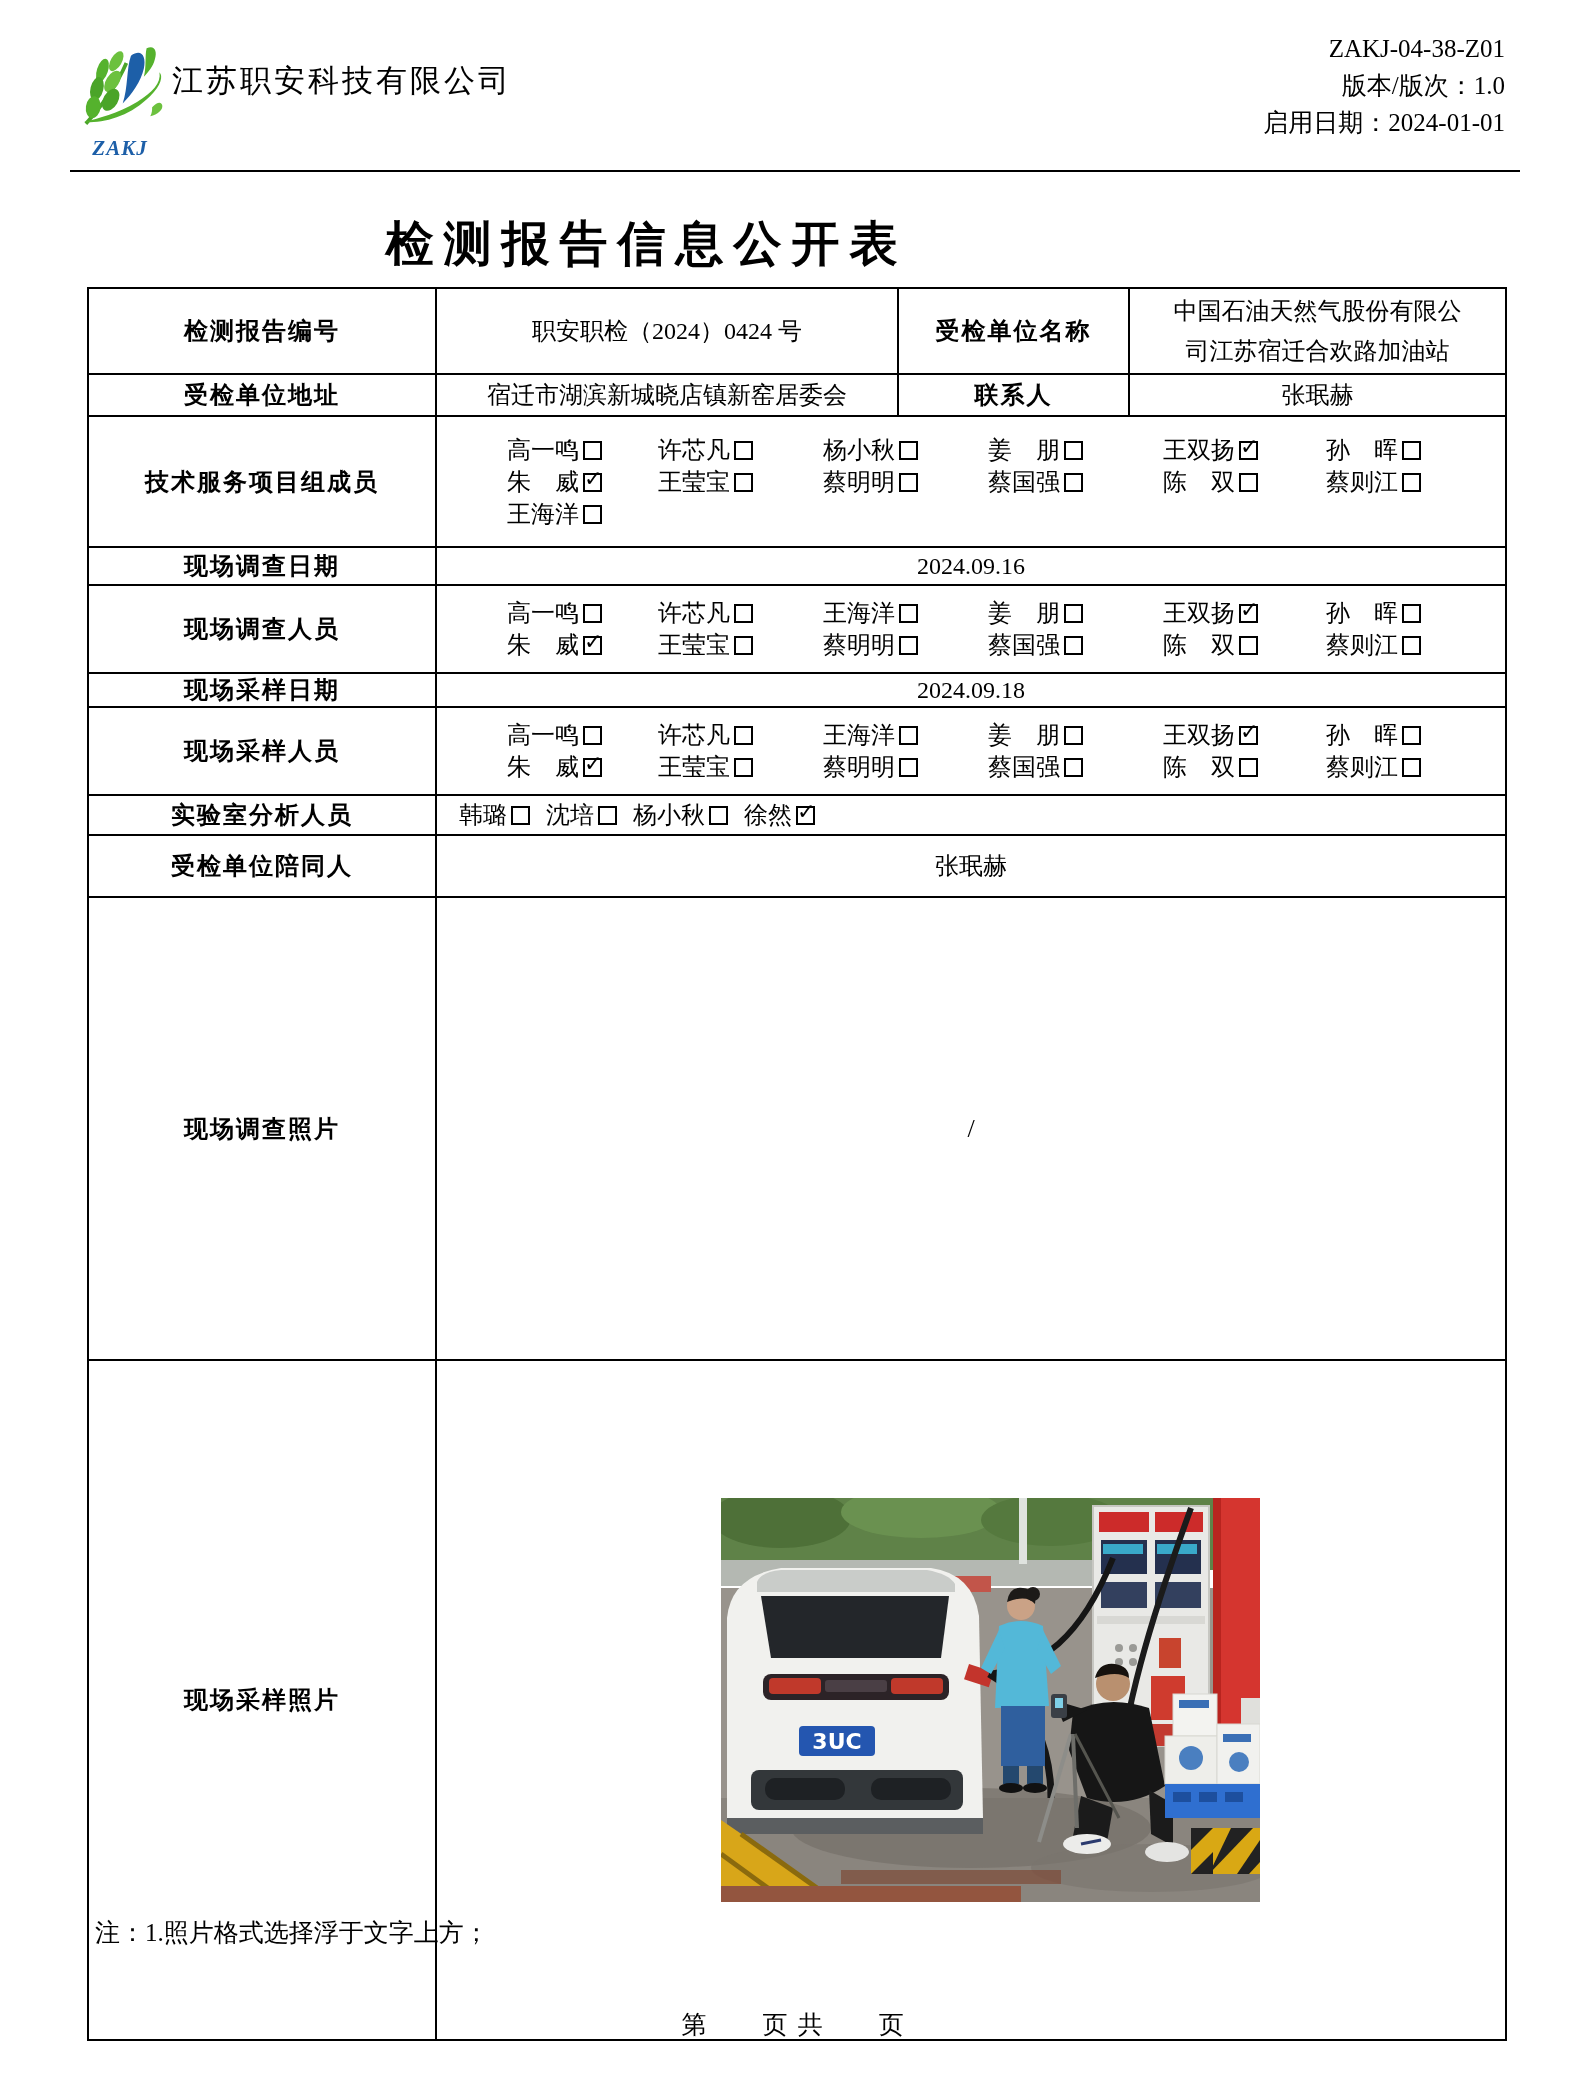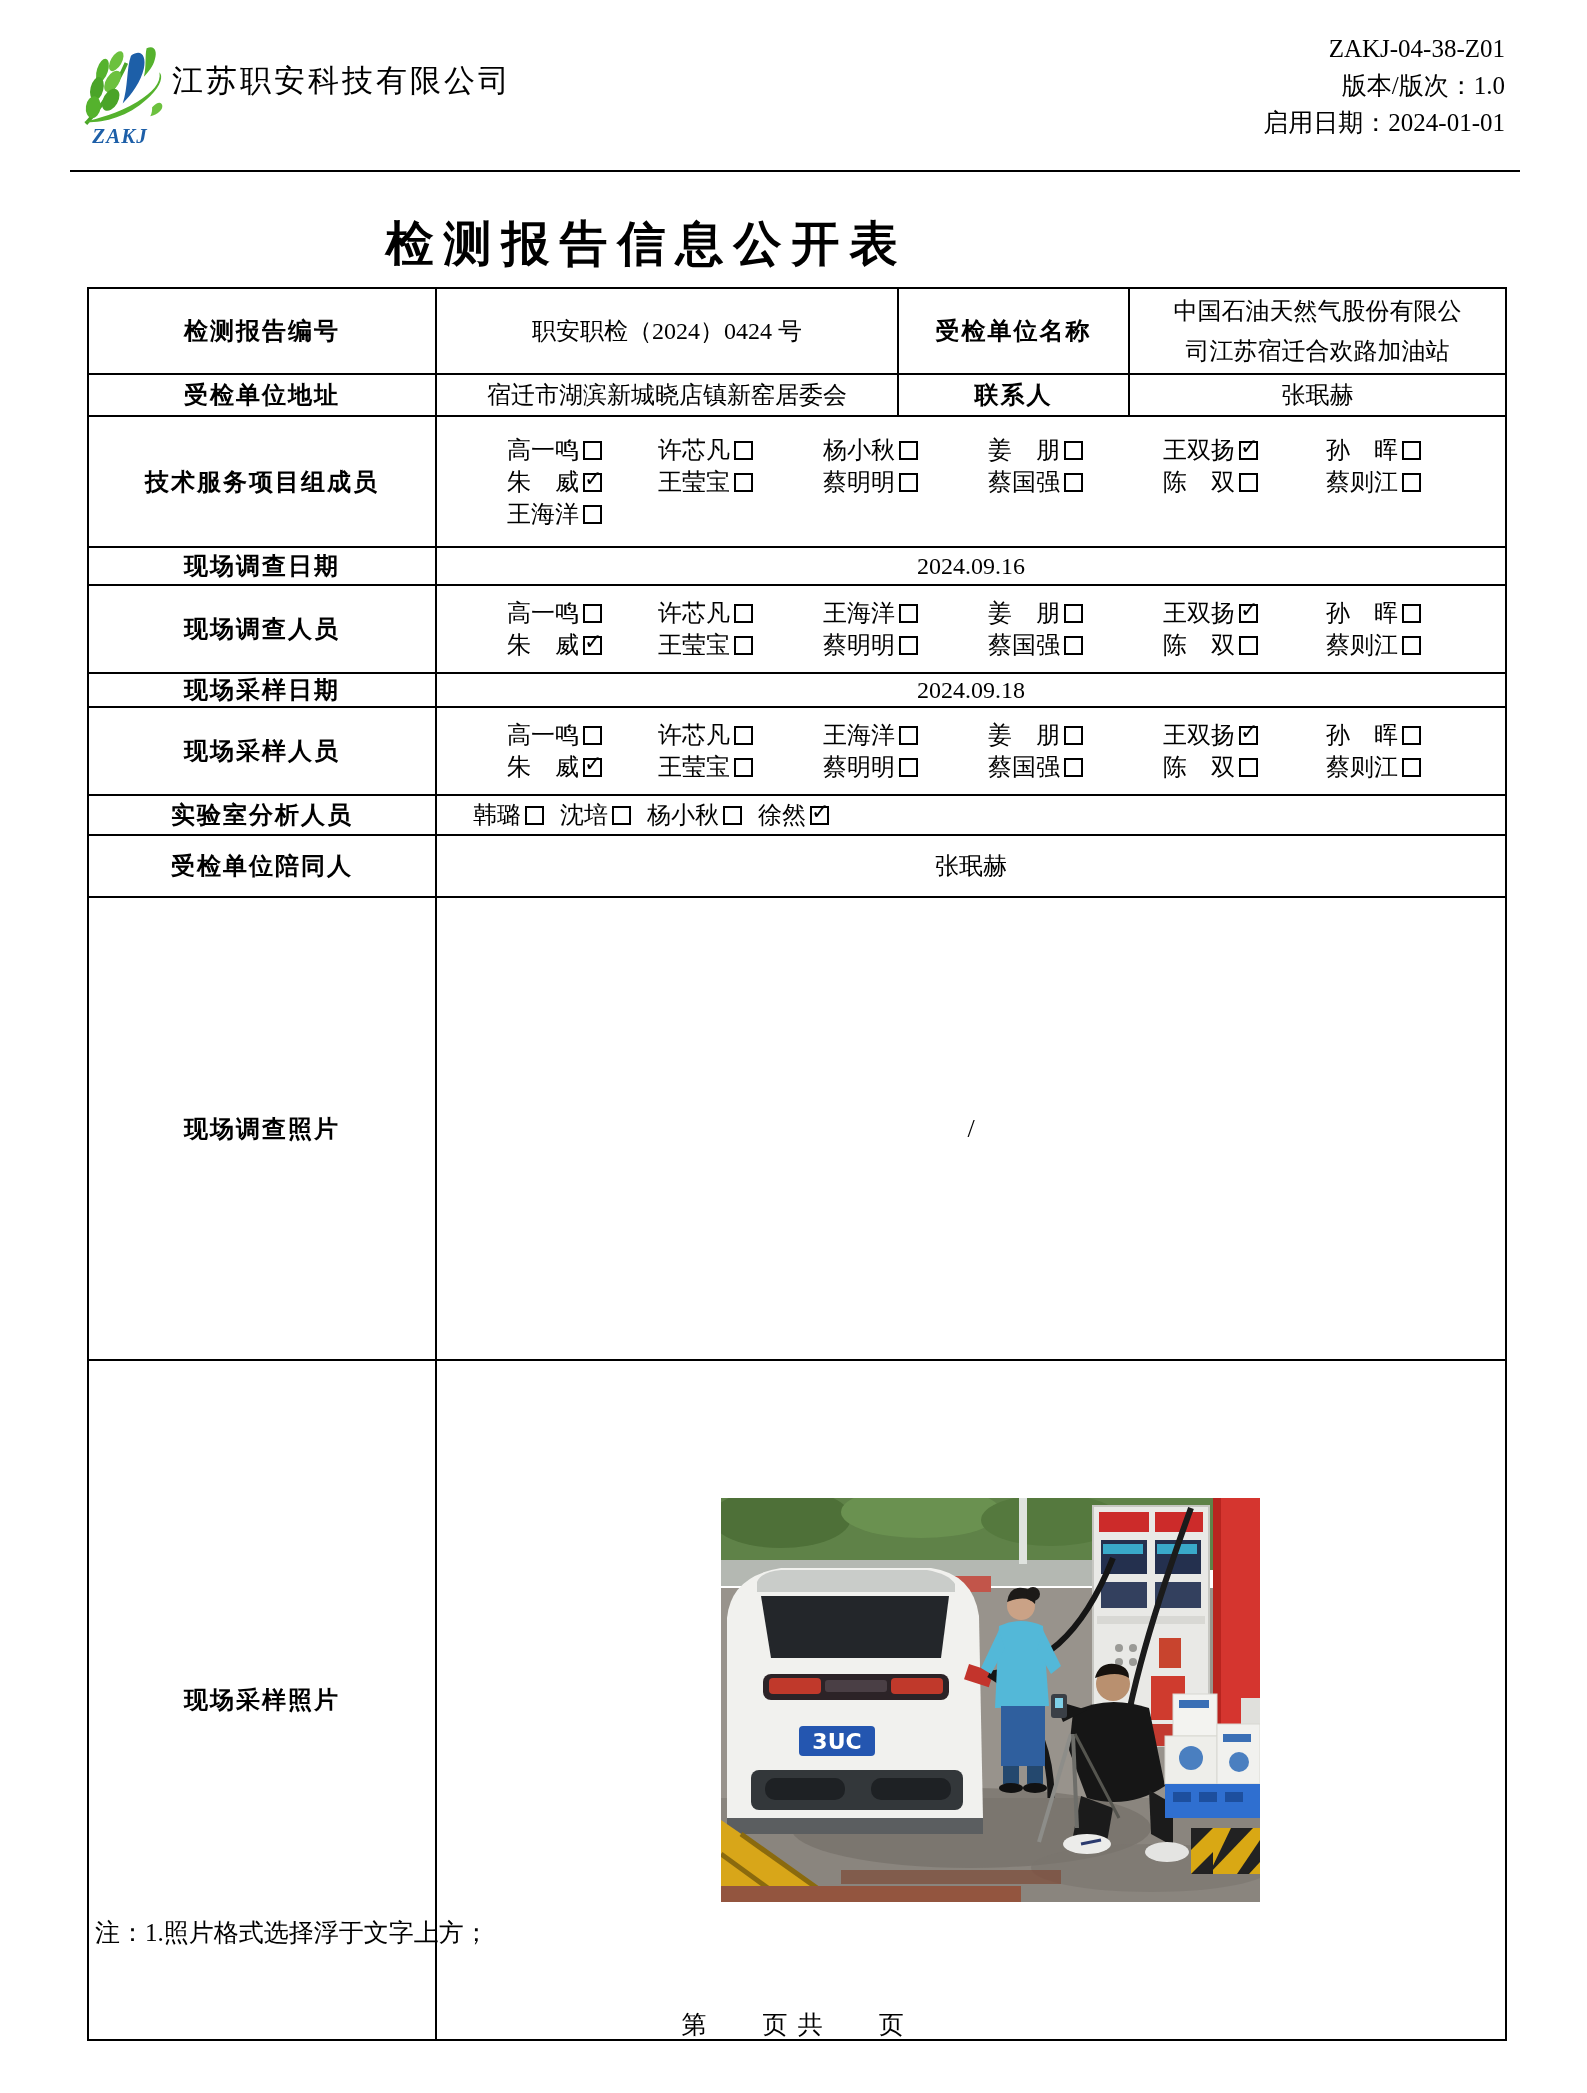--- a/index.html
+++ b/index.html
@@ -3,21 +3,21 @@
 <meta charset="utf-8">
 <style>
   html,body{margin:0;padding:0;background:#e8e8e8;}
   .page{
     position:relative;width:1587px;height:2093px;background:#fff;margin:0 auto;
     font-family:"Liberation Serif","DejaVu Serif",serif;color:#000;overflow:hidden;
   }
   
   .logo{position:absolute;left:73px;top:34px;width:92px;height:104px;}
   .logo-text{
-    position:absolute;left:70px;top:124px;width:100px;text-align:center;
+    position:absolute;left:70px;top:136px;width:100px;text-align:center;
     font-style:italic;font-weight:bold;font-size:21px;color:#1d5fa8;letter-spacing:1px;
   }
   .company-name{
     position:absolute;left:172px;top:60px;font-size:31px;letter-spacing:3px;
   }
   .doc-meta{
     position:absolute;right:82px;top:30px;text-align:right;font-size:25px;line-height:37px;
   }
   .header-rule{position:absolute;left:70px;top:170px;width:1450px;height:2px;background:#000;}
   
@@ -29,21 +29,21 @@
   table.main{
     position:absolute;left:87px;top:287px;border-collapse:collapse;table-layout:fixed;
     width:1418px;font-size:24px;
   }
   table.main td{border:2px solid #000;padding:0;overflow:hidden;}
   td.lab{font-weight:bold;text-align:center;letter-spacing:2px;margin-top:24px;}
   td.cen{text-align:center;}
   .two-line{line-height:40px;}
   .vcol{display:flex;flex-direction:column;justify-content:space-evenly;height:100%;padding-left:48px;}
   .mline{display:grid;grid-template-columns:151px 165px 165px 175px 163px 1fr;align-items:center;padding-left:22px;}
-  .mline-inline{display:flex;gap:16px;align-items:center;padding-left:36px;}
+  .mline-inline{display:flex;gap:16px;align-items:center;padding-left:22px;}
   .member{white-space:nowrap;}
   .cb{
     display:inline-block;width:15px;height:15px;border:2.5px solid #000;
     margin-left:4px;position:relative;top:2px;background:#fff;
   }
   .cb.checked::after{
     content:"✓";position:absolute;left:-1px;top:-9px;font-size:22px;font-weight:bold;color:#000;
     font-family:"DejaVu Sans",sans-serif;
   }
   .slash-cell{font-size:26px;}

